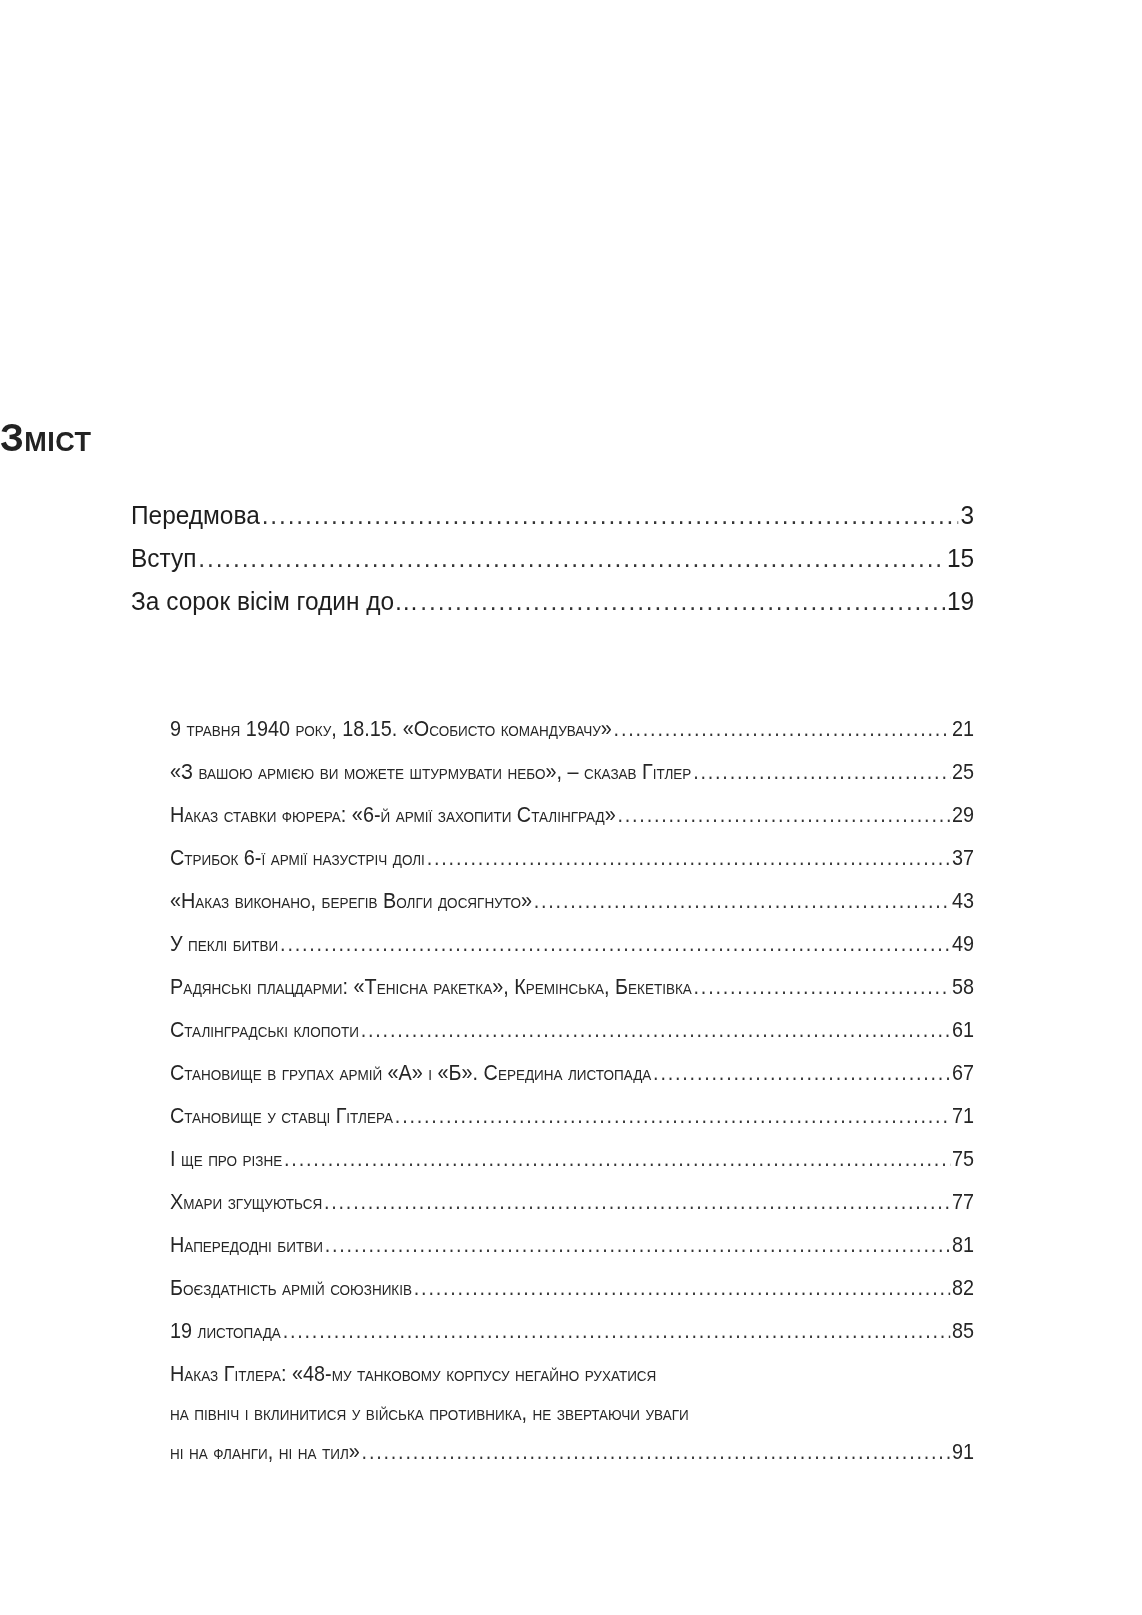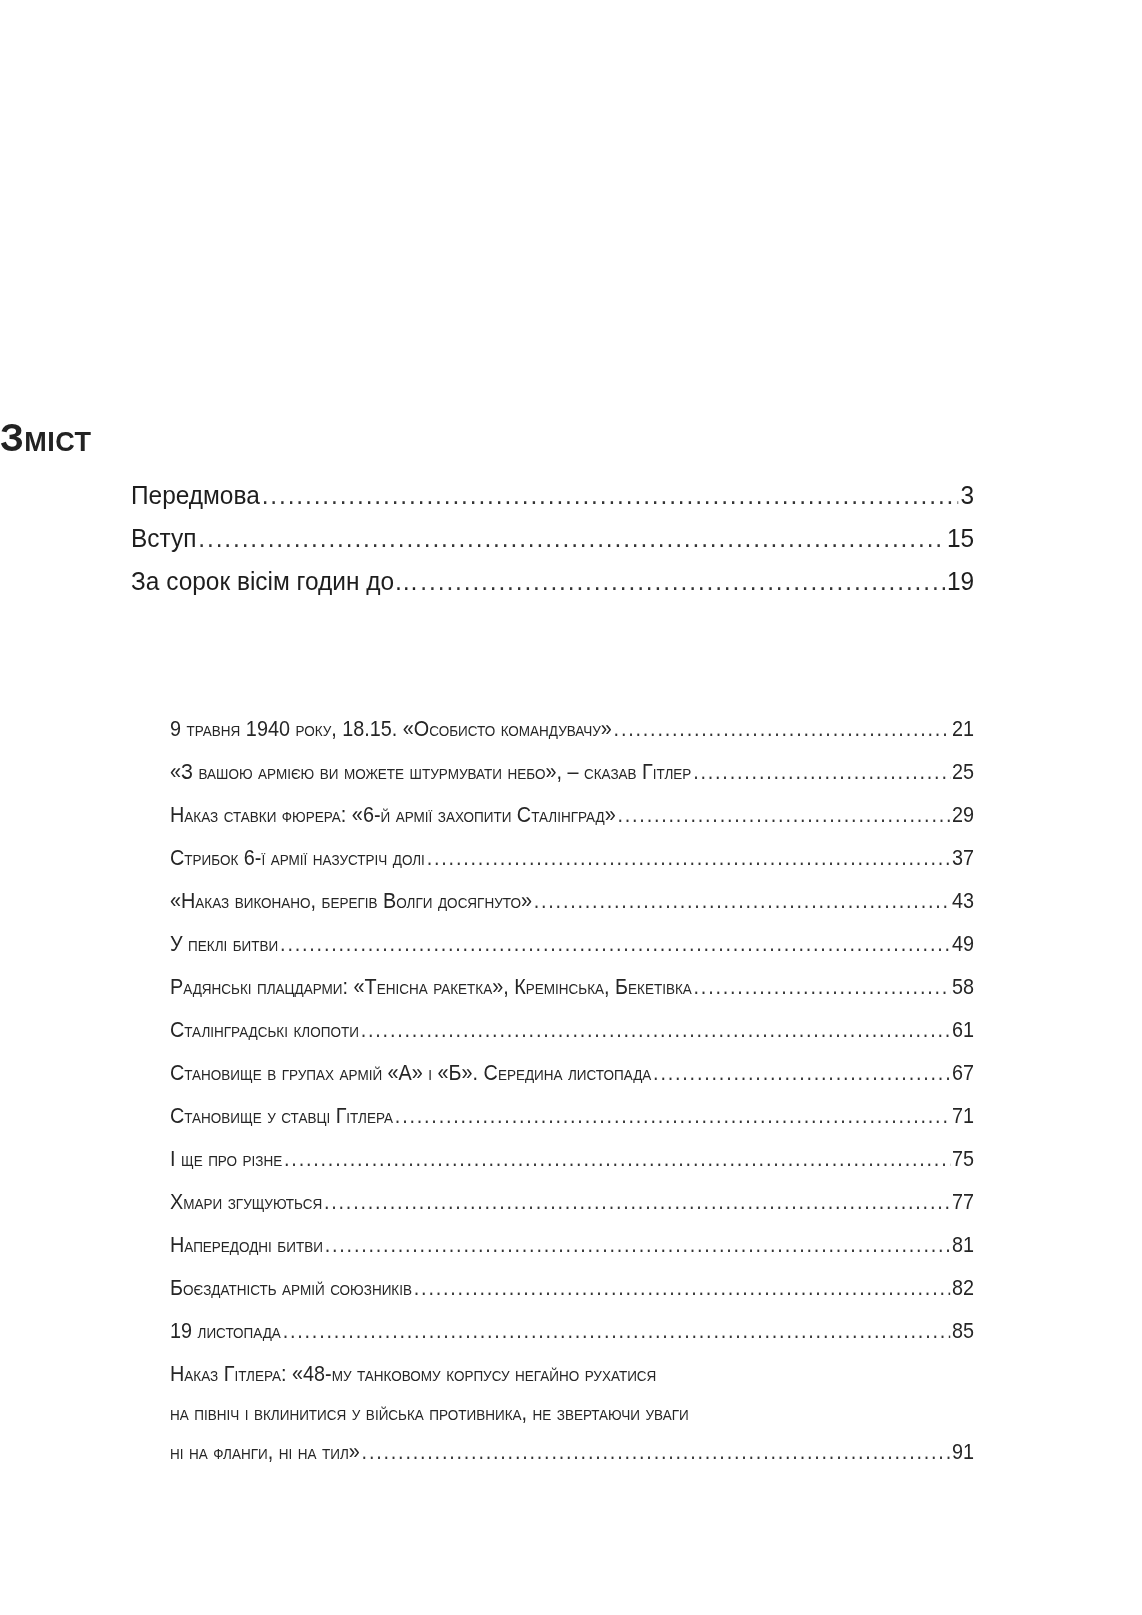--- a/index.html
+++ b/index.html
@@ -24,21 +24,21 @@
       font-size: 38px;
       font-weight: bold;
       letter-spacing: 0.5px;
       font-variant: small-caps;
       color: #222222;
     }
     .main-list {
       position: absolute;
       left: 131px;
       width: 843px;
-      top: 480px;
+      top: 500px;
     }
     .main-entry {
       display: flex;
       align-items: baseline;
       height: 43px;
       font-size: 26px;
       color: #1e1e1e;
       transform: scaleX(0.94);
       transform-origin: left;
       width: 106.4%;

